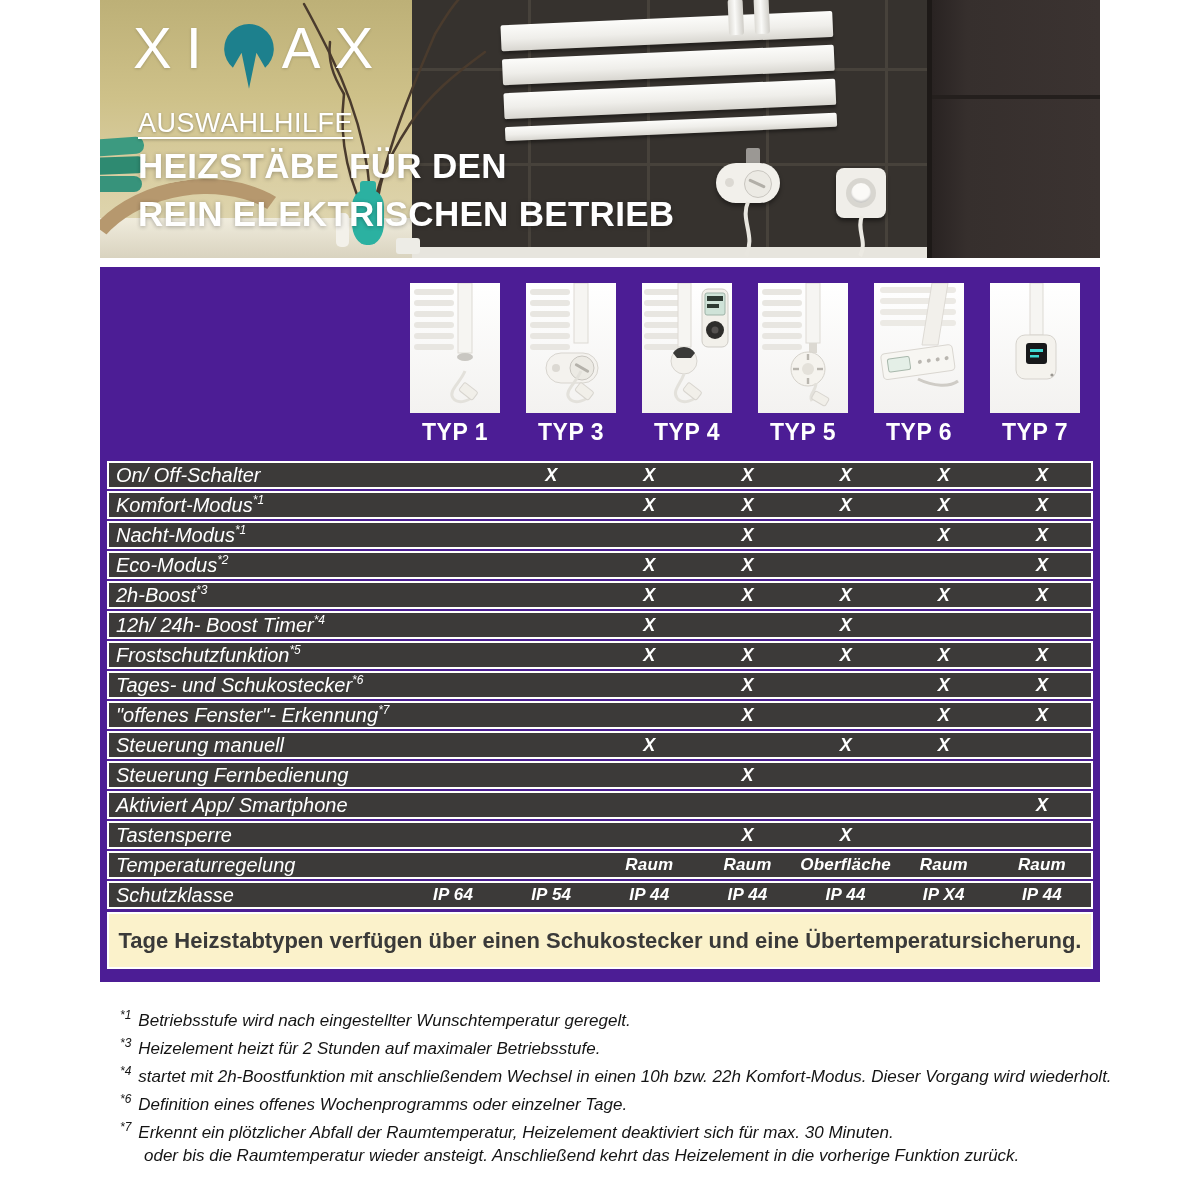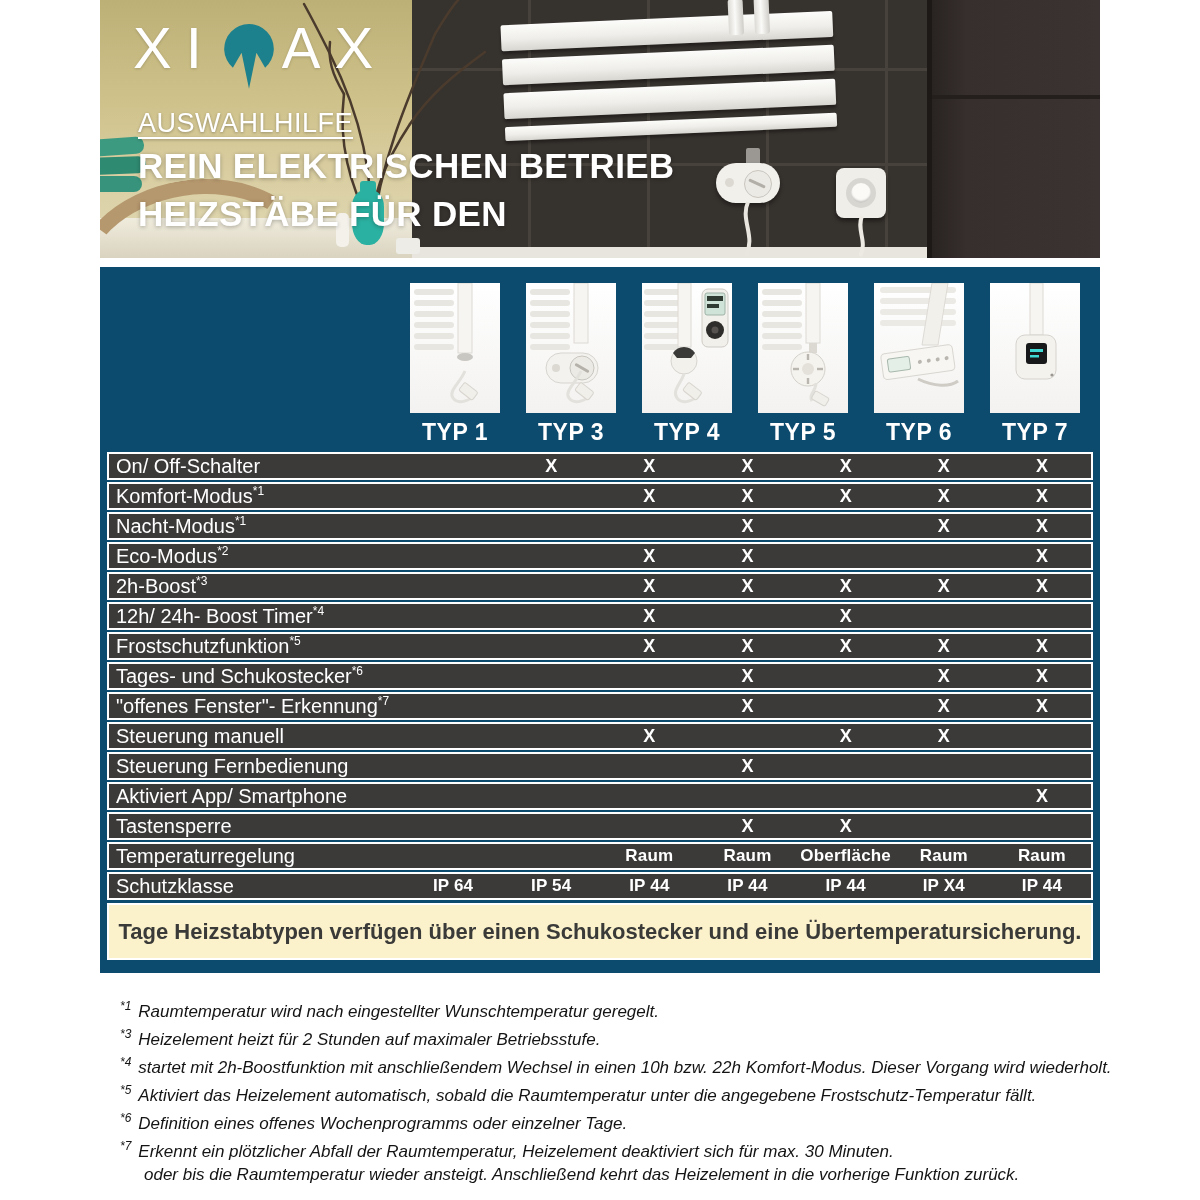--- a/index.html
+++ b/index.html
@@ -57,27 +57,27 @@
   .logo{position:absolute;left:33px;top:14px;color:#fff;font-size:58px;font-weight:400;
      letter-spacing:14px;display:flex;align-items:center;text-shadow:0 1px 3px rgba(0,0,0,.18);}
   .logo svg{margin:0 2px -14px 2px;}
   .eyebrow{position:absolute;left:38px;top:108px;color:#fff;font-size:27px;font-weight:normal;
      letter-spacing:.5px;text-decoration:underline;text-underline-offset:5px;
      text-shadow:0 1px 3px rgba(0,0,0,.3);}
   .hero-title{position:absolute;left:38px;top:142px;color:#fff;font-size:35px;font-weight:bold;
      line-height:48px;letter-spacing:.3px;text-shadow:0 1px 4px rgba(0,0,0,.3);}
 
   
-  .table-panel{position:relative;margin-top:9px;background:#0c4a6e;padding:16px 7px 13px 7px;}
+  .table-panel{position:relative;margin-top:9px;background:#4c1d95;padding:16px 7px 13px 7px;}
   .product-row{display:flex;margin-left:290px;}
   .prod-col{flex:1 1 0;}
   .prod-box{width:90px;height:130px;margin:0 auto;background:linear-gradient(180deg,#ffffff,#f3f2f0);}
   .prod-label{text-align:center;color:#fff;font-weight:bold;font-size:23px;margin-top:6px;height:28px;
      letter-spacing:.5px;}
-  .rows{margin-top:5px;}
+  .rows{margin-top:14px;font-style:italic;}
   .feature-row{display:flex;align-items:center;height:28px;box-sizing:border-box;
      border:2px solid #ffffff;margin-bottom:2px;background:#3c3a39;}
   .feature-label{flex:0 0 288px;padding-left:7px;color:#fff;font-size:20px;white-space:nowrap;overflow:hidden;}
   .feature-label sup{font-size:12px;}
   .feature-cell{flex:1 1 0;text-align:center;color:#fff;font-weight:bold;font-size:18px;}
   .feature-cell.txt{font-size:17px;letter-spacing:.2px;}
   .note-banner{margin-top:3px;height:57px;box-sizing:border-box;border:2px solid #ffffff;background:#fbf2cb;
      display:flex;align-items:center;justify-content:center;color:#3a3a39;font-weight:bold;font-size:22px;}
 
   
@@ -153,22 +153,22 @@
       <div class="hero-text">
         <div class="logo">
           <span>XI</span>
           <svg width="62" height="72" viewBox="0 0 100 115">
             <path d="M 24 78 A 40 40 0 1 1 76 78 L 62 54 L 50 112 L 38 54 Z" fill="#1d808d"></path>
           </svg>
           <span>AX</span>
         </div>
         <div class="eyebrow">AUSWAHLHILFE</div>
         <div class="hero-title">
+          <div>HEIZSTÄBE FÜR DEN</div>
           <div>REIN ELEKTRISCHEN BETRIEB</div>
-          <div>HEIZSTÄBE FÜR DEN</div>
         </div>
       </div>
     </header>
 
     <section class="table-panel">
       <div class="product-row" id="productRow">
           <div class="prod-col">
             <div class="prod-box"><svg width="90" height="130" viewBox="0 0 90 130">
                 <rect x="4" y="6" width="40" height="6" rx="3" fill="#e8e6e1"></rect>
                 <rect x="4" y="17" width="40" height="6" rx="3" fill="#e8e6e1"></rect>
@@ -436,23 +436,22 @@
             <div class="feature-cell txt">IP X4</div>
             <div class="feature-cell txt">IP 44</div>
           </div>
         </div>
       <div class="note-banner">
         <span>Tage Heizstabtypen verfügen über einen Schukostecker und eine Übertemperatursicherung.</span>
       </div>
     </section>
 
     <section class="footnotes" id="footnotes">
-        <div class="fn-line"><sup>*1</sup><span>Raumtemperatur wird nach eingestellter Wunschtemperatur geregelt.</span></div>
+        <div class="fn-line"><sup>*1</sup><span>Betriebsstufe wird nach eingestellter Wunschtemperatur geregelt.</span></div>
         <div class="fn-line"><sup>*3</sup><span>Heizelement heizt für 2 Stunden auf maximaler Betriebsstufe.</span></div>
         <div class="fn-line"><sup>*4</sup><span>startet mit 2h-Boostfunktion mit anschließendem Wechsel in einen 10h bzw. 22h Komfort-Modus. Dieser Vorgang wird wiederholt.</span></div>
-        <div class="fn-line"><sup>*5</sup><span>Aktiviert das Heizelement automatisch, sobald die Raumtemperatur unter die angegebene Frostschutz-Temperatur fällt.</span></div>
         <div class="fn-line"><sup>*6</sup><span>Definition eines offenes Wochenprogramms oder einzelner Tage.</span></div>
         <div class="fn-line"><sup>*7</sup><span>Erkennt ein plötzlicher Abfall der Raumtemperatur, Heizelement deaktiviert sich für max. 30 Minuten.</span></div>
         <div class="fn-line cont"><span>oder bis die Raumtemperatur wieder ansteigt. Anschließend kehrt das Heizelement in die vorherige Funktion zurück.</span></div>
       </section>
 
   </div>
 </div>
 
 </body></html>

